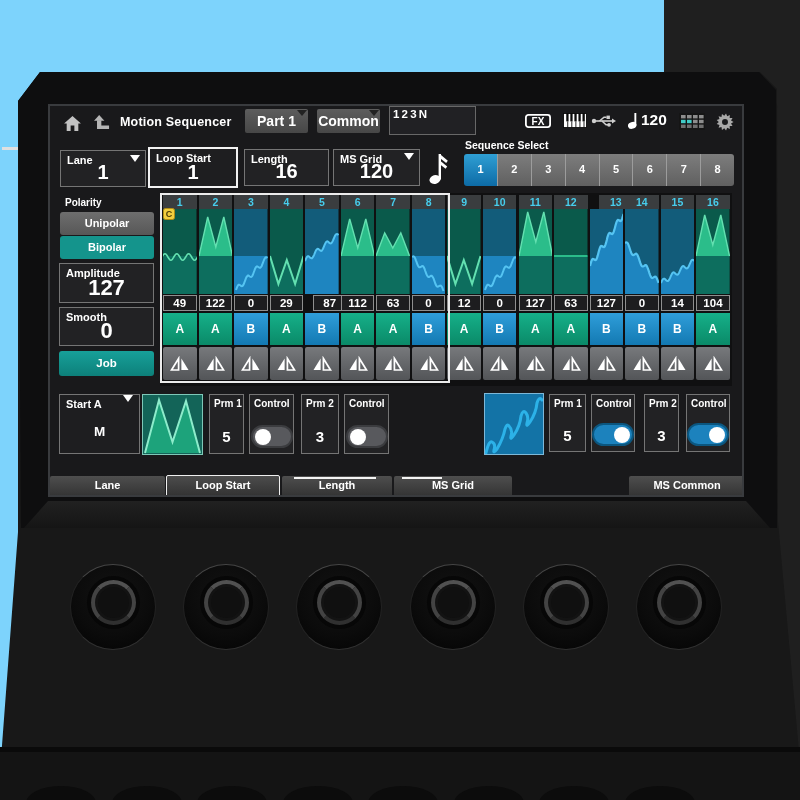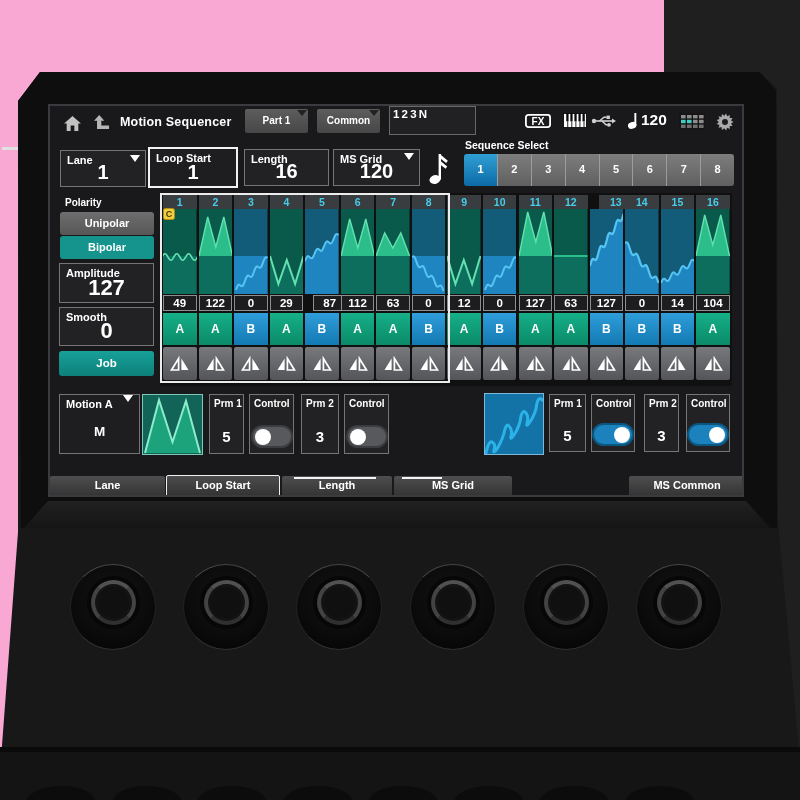--- a/index.html
+++ b/index.html
@@ -1,17 +1,17 @@
 <!DOCTYPE html>
 <html><head><meta charset="utf-8">
 <style>
 * { margin:0; padding:0; box-sizing:border-box; }
 body { width:800px; height:800px; background:#1f1f1f; overflow:hidden;
        font-family:"Liberation Sans", sans-serif; }
-#stage { position:relative; width:664px; height:800px; background:#f9a8d4; }
+#stage { position:relative; width:664px; height:800px; background:#7dd3fc; }
 .abs { position:absolute; }
 
 
 #body { position:absolute; left:0; top:72px; width:800px; height:728px; background:#181818;
   clip-path: polygon(40px 0, 760px 0, 777px 17px, 778px 450px, 800px 690px, 800px 728px, 0 728px, 0 700px, 18px 460px, 18px 29px); }
 #housing { position:absolute; left:18px; top:72px; width:759px; height:456px; background:#0e0e0f;
   clip-path: polygon(22px 0, 741px 0, 758px 18px, 759px 456px, 3px 456px, 0 29px); }
 #lip { position:absolute; left:24px; top:501px; width:746px; height:27px;
   background:linear-gradient(#212121,#151515);
   clip-path: polygon(24px 0, 722px 0, 746px 100%, 0 100%); }
@@ -34,21 +34,21 @@
   background:#19191b; border:2px solid #393b3e; overflow:hidden; }
 #screen .abs { color:#fff; }
 
 .box { position:absolute; border:1px solid #757575; background:#222224; }
 .lbl { position:absolute; left:6px; top:3px; font-size:11px; font-weight:bold; color:#fff; white-space:nowrap; }
 .val { position:absolute; left:0; right:0; bottom:2px; text-align:center; font-size:20px; font-weight:bold; color:#fff; }
 .tri { position:absolute; width:0; height:0; border-left:5.5px solid transparent; border-right:5.5px solid transparent; border-top:7px solid #fff; }
 .trid { position:absolute; width:0; height:0; border-left:5px solid transparent; border-right:5px solid transparent; border-top:6px solid #222; }
 
 .topbtn { position:absolute; top:3px; width:63px; height:24px; background:linear-gradient(#5d5d5d,#474747);
-  border-radius:2px; text-align:center; line-height:24px; font-size:10px; font-weight:bold; color:#fff; }
+  border-radius:2px; text-align:center; line-height:24px; font-size:14px; font-weight:bold; color:#fff; }
 
 
 .gh { position:absolute; top:89px; width:33.5px; height:14px; background:#3a3d3f;
    color:#47cdec; font-size:10.5px; font-weight:bold; text-align:center; line-height:14px; }
 .gw { position:absolute; top:103px; width:33.5px; height:85px; }
 .gv { position:absolute; top:188.5px; width:33.5px; height:16px; background:#1d1d1f;
    border:1px solid #8f8f8f; color:#fff; font-size:11.5px; font-weight:bold; text-align:center; line-height:14px; }
 .ga { position:absolute; top:206.5px; width:33.5px; height:32px;
    color:#fff; font-size:12px; font-weight:bold; text-align:center; line-height:32px; }
 .gp { position:absolute; top:241px; width:33.5px; height:33px;
@@ -464,21 +464,21 @@
     <div class="lbl">Amplitude</div>
     <div class="val" style="font-size:22px;bottom:1px">127</div>
   </div>
   <div class="box" style="left:9px;top:201px;width:95px;height:39px">
     <div class="lbl">Smooth</div>
     <div class="val" style="font-size:22px;bottom:1px">0</div>
   </div>
   <div class="abs" style="left:9px;top:245px;width:95px;height:25px;background:#12948c;background:linear-gradient(#17a099,#0d807a);border-radius:3px;text-align:center;line-height:25px;font-size:11.5px;font-weight:bold;color:#fff">Job</div>
 
   <div class="box" style="left:9px;top:288px;width:81px;height:60px;background:#1e1e20">
-    <div class="lbl">Motion A</div>
+    <div class="lbl">Start A</div>
         <div class="tri" style="right:6px;top:0px"></div>
     <div class="val" style="font-size:13.5px;bottom:14px">M</div>
   </div>
   <div class="abs" style="left:92px;top:288px;width:61px;height:61px">
     <svg width="61" height="61" viewBox="0 0 61 61">
       <rect width="61" height="61" fill="#136458"></rect>
       <polygon points="3,59 17,6 30.5,48 44,7 58,59" fill="#1da37b"></polygon>
       <polyline points="3,59 17,6 30.5,48 44,7 58,59" fill="none" stroke="#8deccb" stroke-width="2"></polyline>
       <rect x="0.5" y="0.5" width="60" height="60" fill="none" stroke="#7ec8b8" stroke-width="1"></rect>
     </svg>

